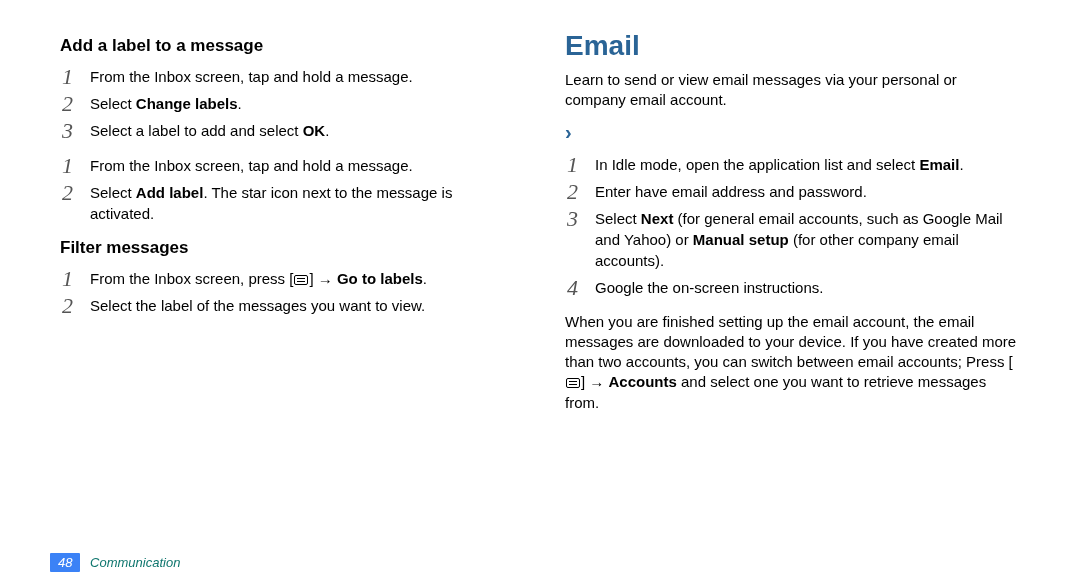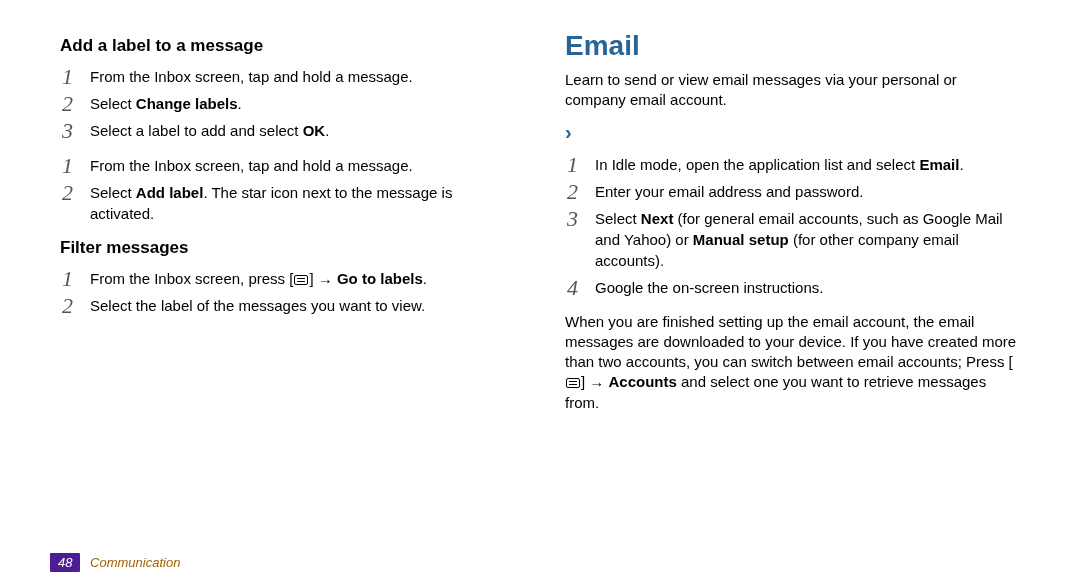--- a/index.html
+++ b/index.html
@@ -96,30 +96,30 @@
     box-shadow: 0 3px 0 #000;
   }
   .footer {
     position: absolute;
     bottom: 16px;
     left: 50px;
     font-size: 13px;
     color: #333;
   }
   .footer .pagenum {
-    background: #4c1d95;
+    background: #3b82f6;
     color: #fff;
     font-style: italic;
     padding: 2px 8px;
     margin-right: 6px;
     border-radius: 1px;
   }
   .footer .chapter {
     font-style: italic;
-    color: #a16207;
+    color: #0f766e;
   }
 </style>
 </head>
 <body>
 
 <div class="page">
   <div class="column left">
 
     <h3 class="topic">Add a label to a message</h3>
     <ol class="steps">
@@ -154,21 +154,21 @@
     <p class="intro">Learn to send or view email messages via your personal or company email account.</p>
 
     <h2 class="subsection">
       <span class="chevron">›</span>
     </h2>
 
     <ol class="steps">
       <li>
         <span>In Idle mode, open the application list and select </span><span class="b">Email</span><span>.</span>
       </li>
-      <li><span>Enter your email address and password.</span></li>
+      <li><span>Enter have email address and password.</span></li>
       <li>
         <span>Select </span><span class="b">Next</span><span> (for general email accounts, such as Google Mail and Yahoo) or </span><span class="b">Manual setup</span><span> (for other company email accounts).</span>
       </li>
       <li><span>Google the on-screen instructions.</span></li>
     </ol>
 
     <p class="para">
       <span>When you are finished setting up the email account, the email messages are downloaded to your device. If you have created more than two accounts, you can switch between email accounts; Press [</span><span class="menu-icon"></span><span>] → </span><span class="b">Accounts</span><span> and select one you want to retrieve messages from.</span>
     </p>
   </div>

